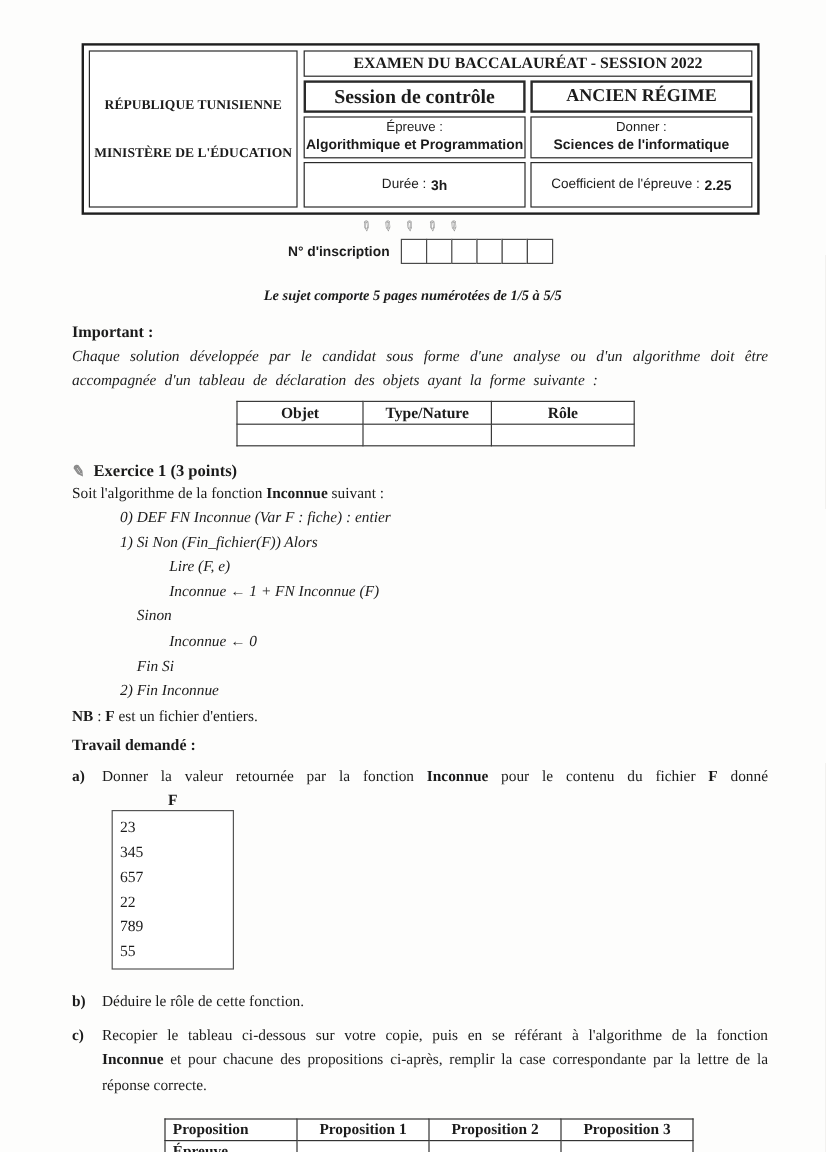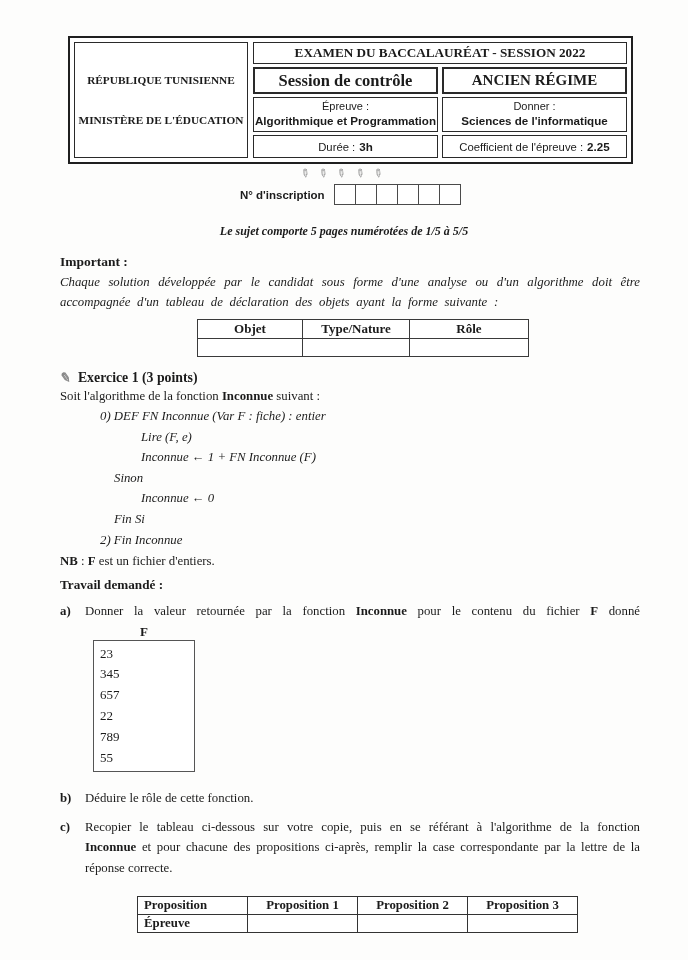--- a/index.html
+++ b/index.html
@@ -20,21 +20,21 @@
   }
   .hdr-right{flex:1;display:flex;flex-direction:column;gap:3px;}
   .hcell{border:1.5px solid #2a2a2a;display:flex;flex-direction:column;justify-content:center;align-items:center;text-align:center;box-sizing:border-box;background:#fff;}
   .hrow{display:flex;gap:4px;border-radius:10px;}
   .hrow .hcell{flex:1;}
   .hcell.title{height:22px;font-weight:bold;font-size:13.2px;}
   .hcell.session{height:27px;font-weight:bold;font-size:16.5px;border-width:2px;}
   .hcell.regime{height:27px;font-weight:bold;font-size:15px;border-width:2px;}
   .hcell.two{height:35px;font-family:"Liberation Sans",sans-serif;font-size:11px;line-height:1.25;}
   .hcell.two .val{font-weight:bold;font-size:11.6px;}
-  .hcell.one{height:23px;font-family:"Liberation Sans",sans-serif;font-size:11.3px;flex-direction:row;gap:4px;}
+  .hcell.one{height:38px;font-family:"Liberation Sans",sans-serif;font-size:11.3px;flex-direction:row;gap:4px;}
   .hcell.one b{font-size:11.6px;}
   
   .stamps{margin:3px 0 0 300px;display:flex;gap:9px;color:#8a8a8a;font-size:11px;height:14px;}
   .stamps span{display:inline-block;transform:rotate(40deg);}
   .inscription{margin:3px 0 0 240px;display:flex;align-items:center;height:21px;}
   .inscription .lbl{font-family:"Liberation Sans",sans-serif;font-weight:bold;font-size:11.5px;margin-right:11px;}
   .insc-boxes{display:flex;}
   .insc-box{width:20px;height:19px;border:1.2px solid #4a4a4a;margin-left:-1.2px;background:#fff;}
   
   .subject-note{margin-top:19px;text-align:center;font-weight:bold;font-style:italic;font-size:12px;}
@@ -156,20 +156,21 @@
 
     <div class="ex-title">
       <span class="pencil">✎</span>
       <span>Exercice 1 (3 points)</span>
     </div>
 
     <div class="intro"><span>Soit l'algorithme de la fonction </span><b>Inconnue</b><span> suivant :</span></div>
 
     <div class="algo">
       <div class="i0">0) DEF FN Inconnue (Var F : fiche) : entier</div>
+      <div class="i0">1) Si Non (Fin_fichier(F)) Alors</div>
       <div class="i2">Lire (F, e)</div>
       <div class="i2">Inconnue ← 1 + FN Inconnue (F)</div>
       <div class="i1">Sinon</div>
       <div class="i2">Inconnue ← 0</div>
       <div class="i1">Fin Si</div>
       <div class="i0">2) Fin Inconnue</div>
     </div>
 
     <div class="nb"><b>NB</b><span> : </span><b>F</b><span> est un fichier d'entiers.</span></div>
 

